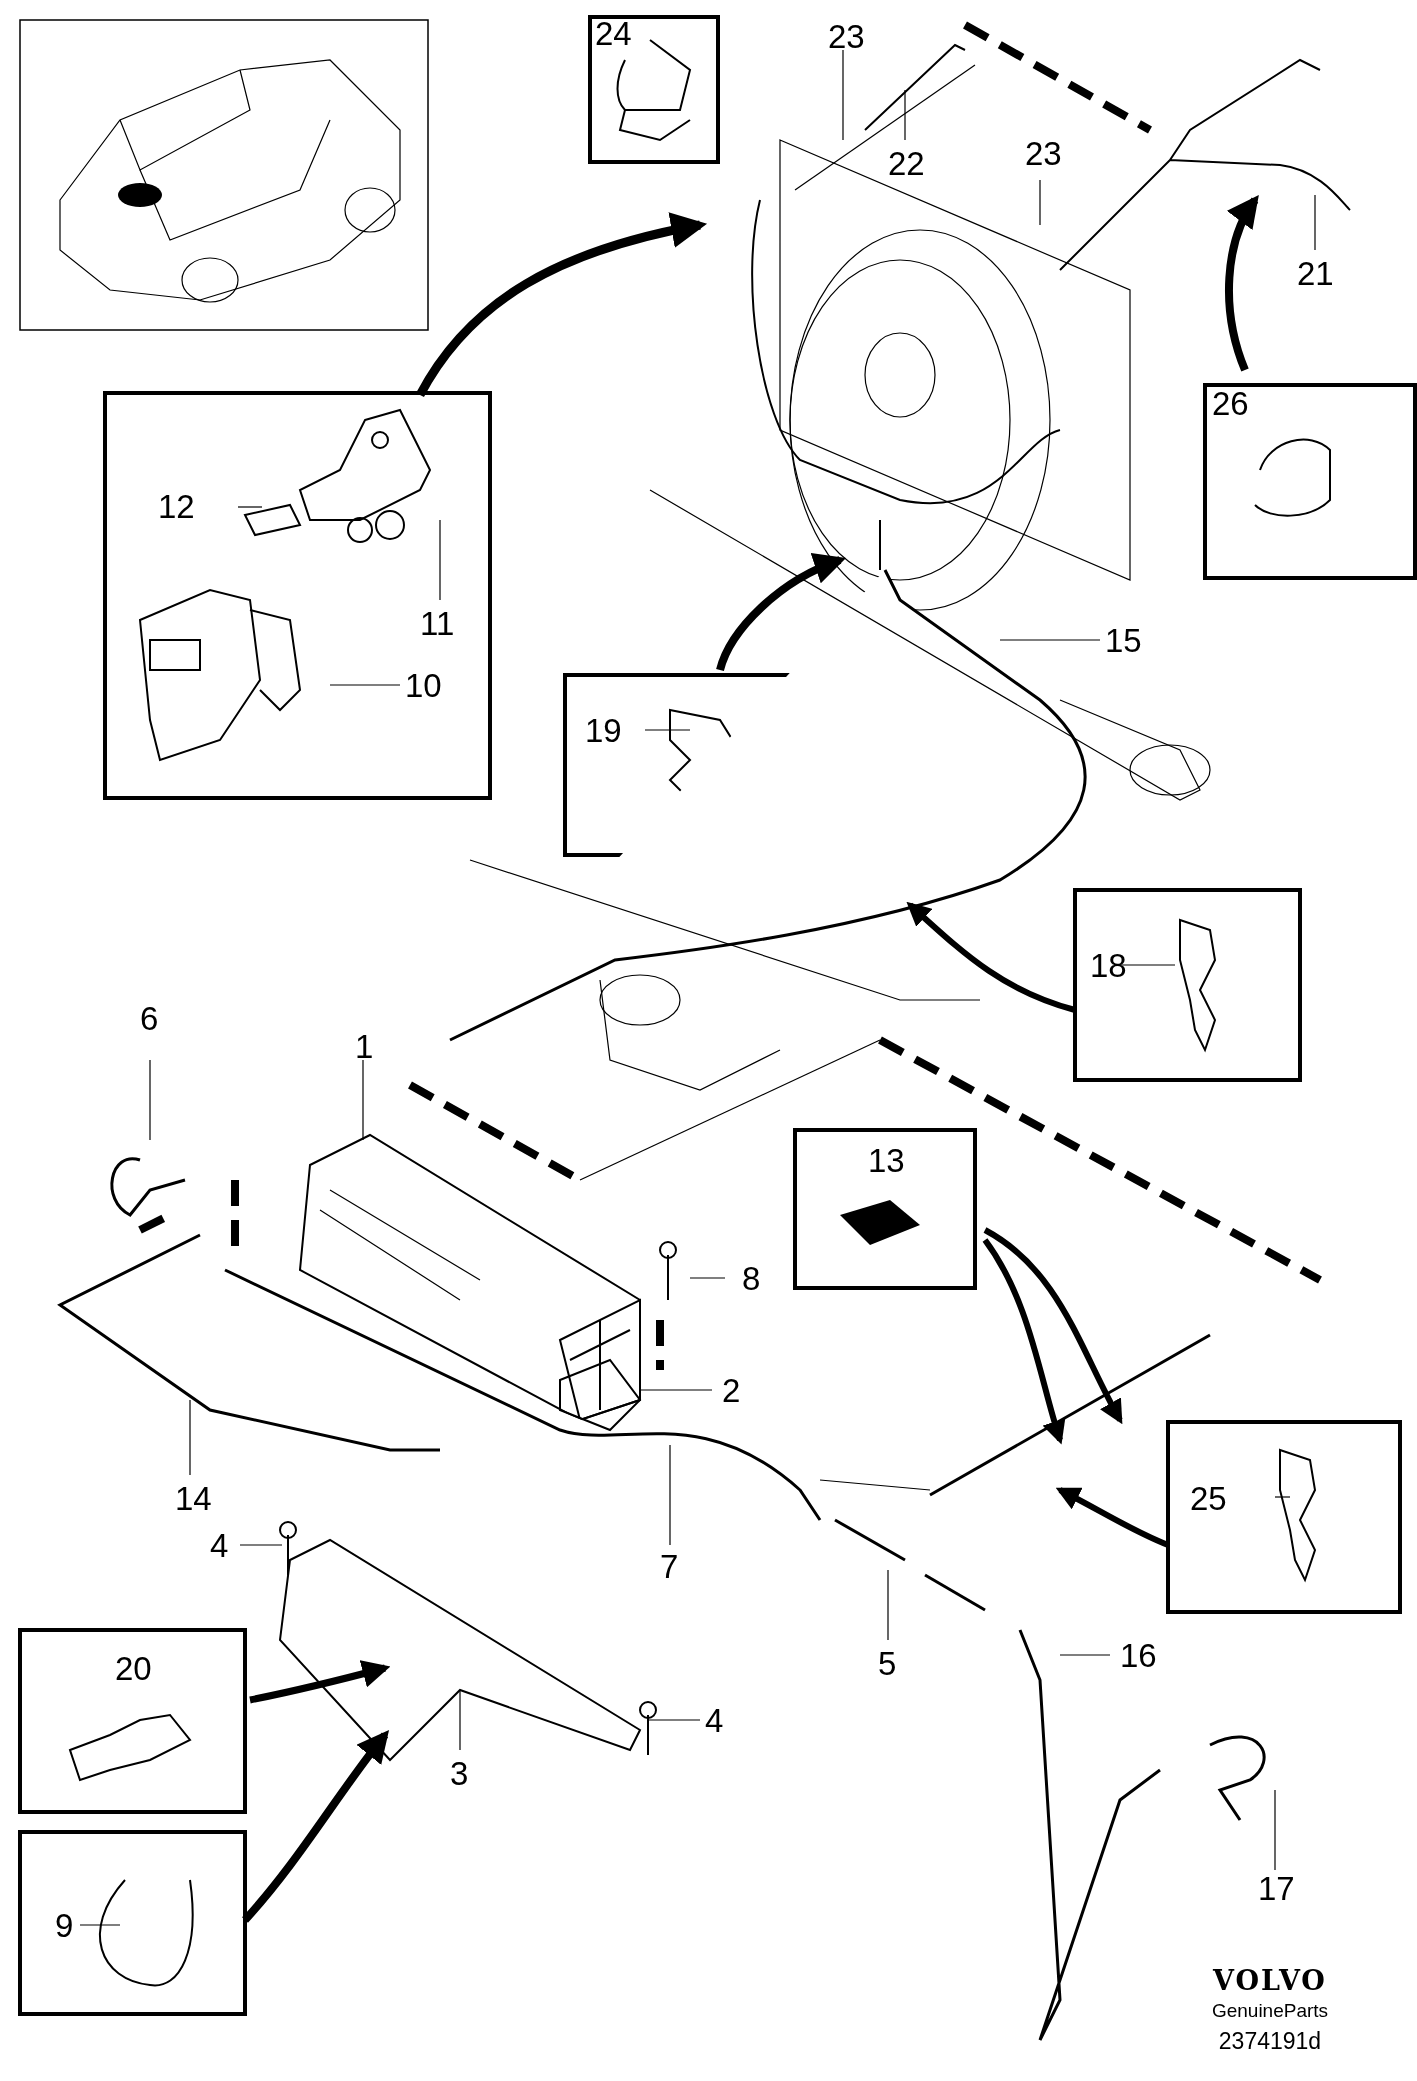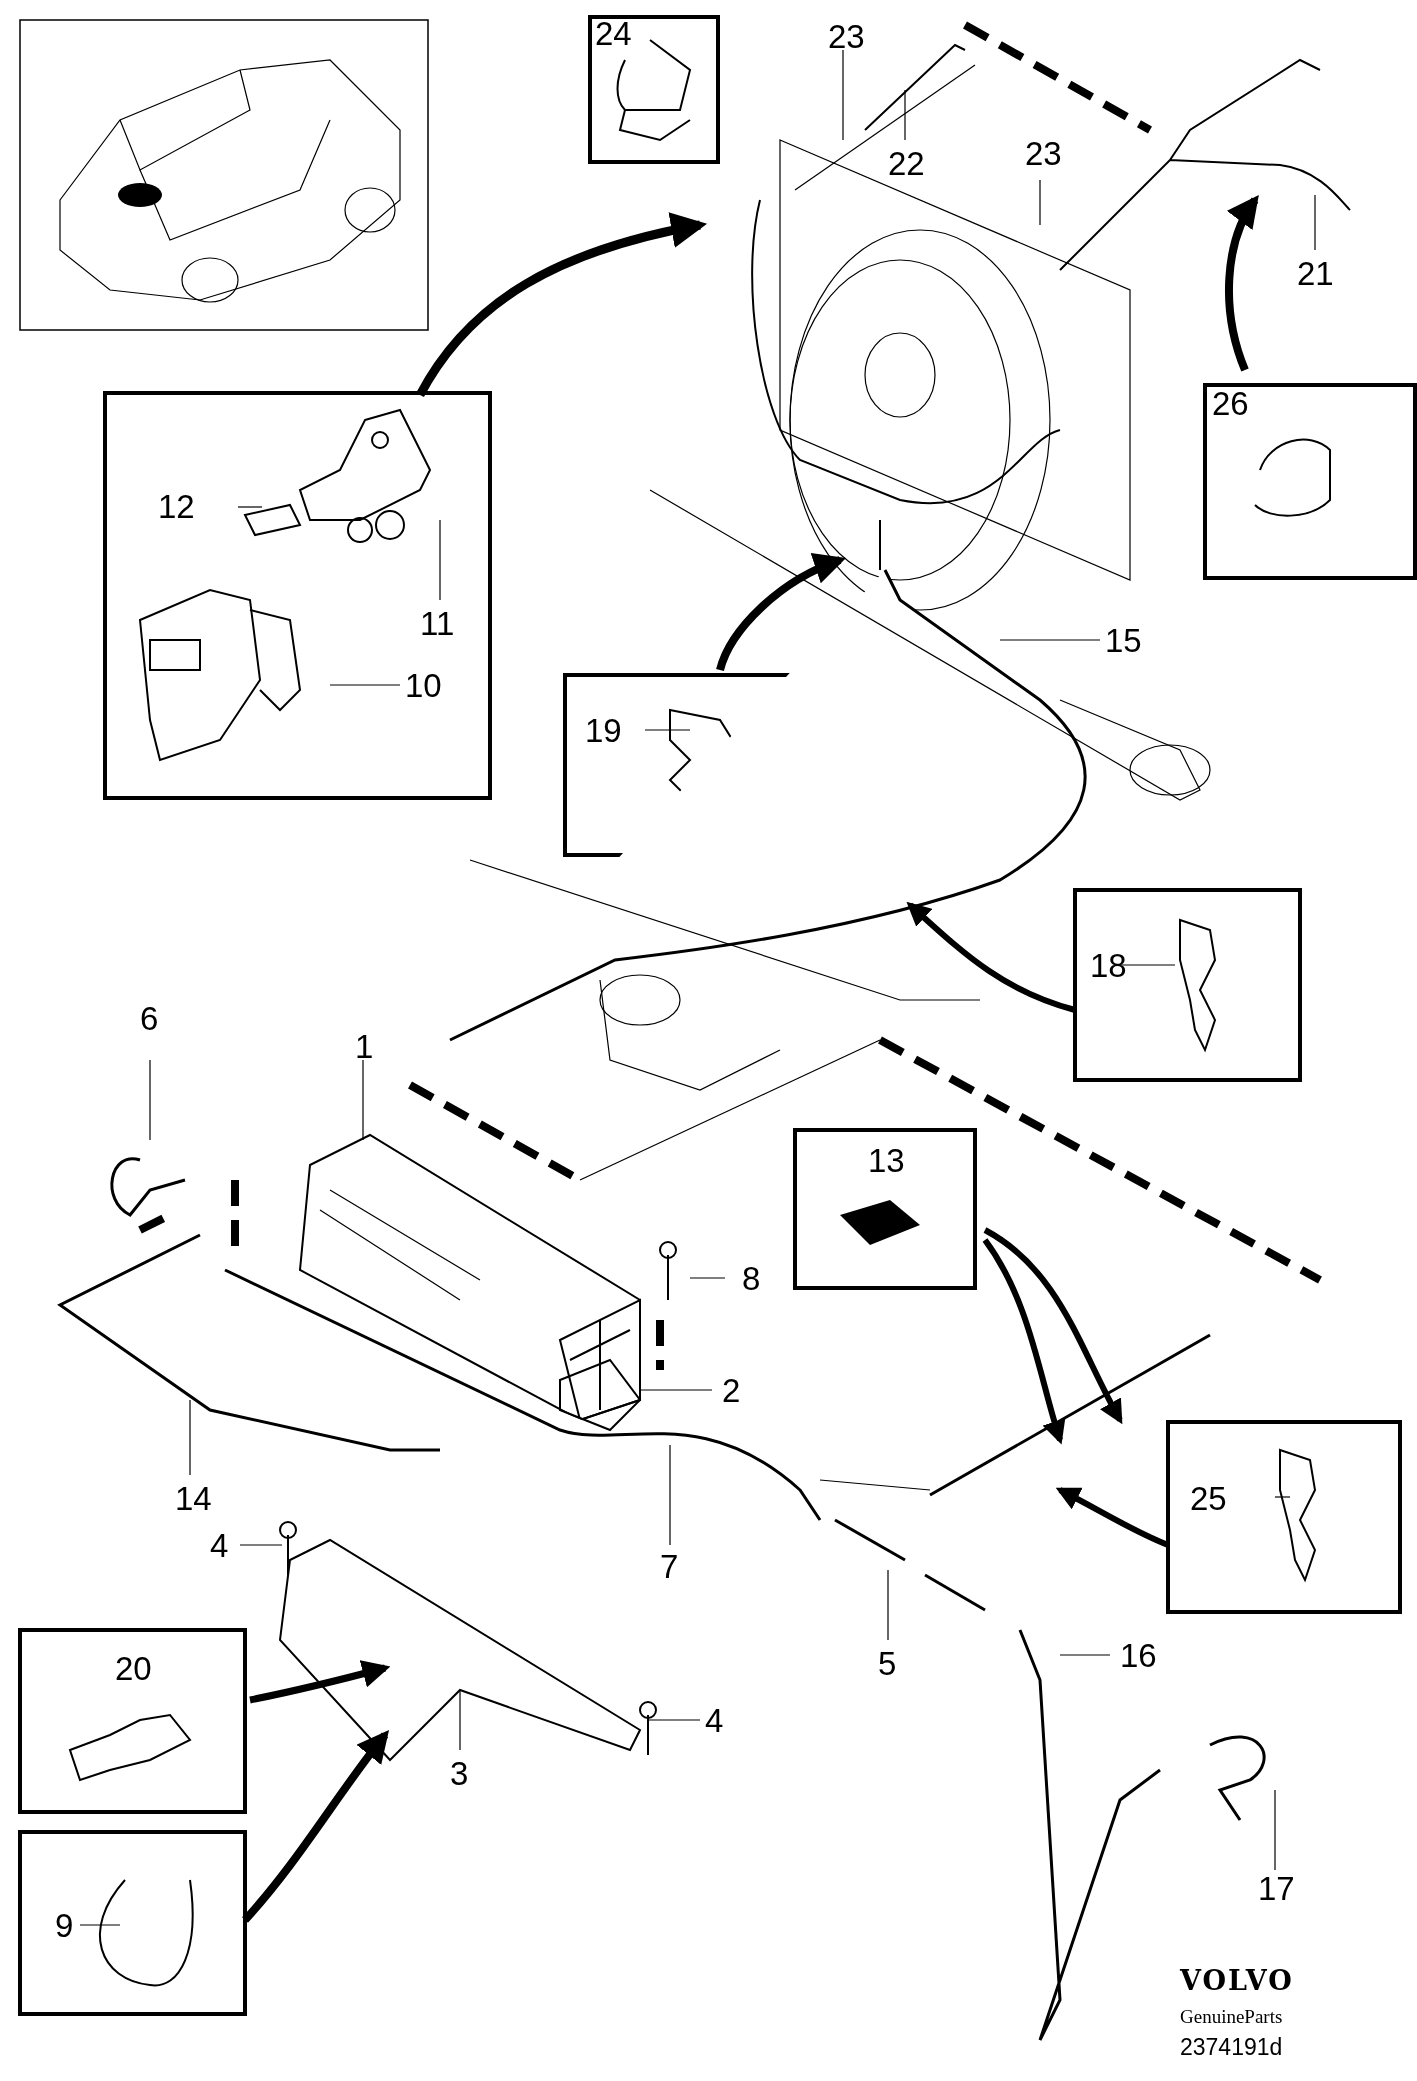--- a/index.html
+++ b/index.html
@@ -4,23 +4,23 @@
 <style>
   html,body{margin:0;padding:0;background:#fff;}
   body{width:1417px;height:2081px;position:relative;overflow:hidden;font-family:"Liberation Sans",sans-serif;}
   svg#diagram{position:absolute;left:0;top:0;}
   .lbl{font-family:"Liberation Sans",sans-serif;font-size:33px;fill:#000;}
   .ln{stroke:#000;stroke-width:2;fill:none;}
   .thin{stroke:#000;stroke-width:1.2;fill:none;}
   .hose{stroke:#000;stroke-width:3;fill:#fff;}
   .box{stroke:#000;stroke-width:4;fill:#fff;}
   .dash{stroke:#000;stroke-width:8;stroke-dasharray:26 14;fill:none;}
-  .brand{position:absolute;left:1180px;top:1965px;width:180px;text-align:left;}
+  .brand{position:absolute;left:1180px;top:1965px;width:180px;text-align:center;}
   .brand .volvo{font-family:"DejaVu Serif",serif;font-weight:bold;font-size:27px;letter-spacing:2px;}
-  .brand .gp{font-family:Liberation Serif, serif;font-size:19px;margin-top:10px;}
+  .brand .gp{font-family:Liberation Sans, sans-serif;font-size:19px;margin-top:4px;}
   .brand .num{font-family:"Liberation Sans",sans-serif;font-size:23px;margin-top:6px;}
 </style>
 </head>
 <body>
 
 <svg id="diagram" width="1417" height="2081" viewBox="0 0 1417 2081">
   <defs>
     <marker id="ah" viewBox="0 0 10 10" refX="8" refY="5" markerWidth="4" markerHeight="4" orient="auto">
       <path d="M0,0 L10,5 L0,10 z" fill="#000"></path>
     </marker>

